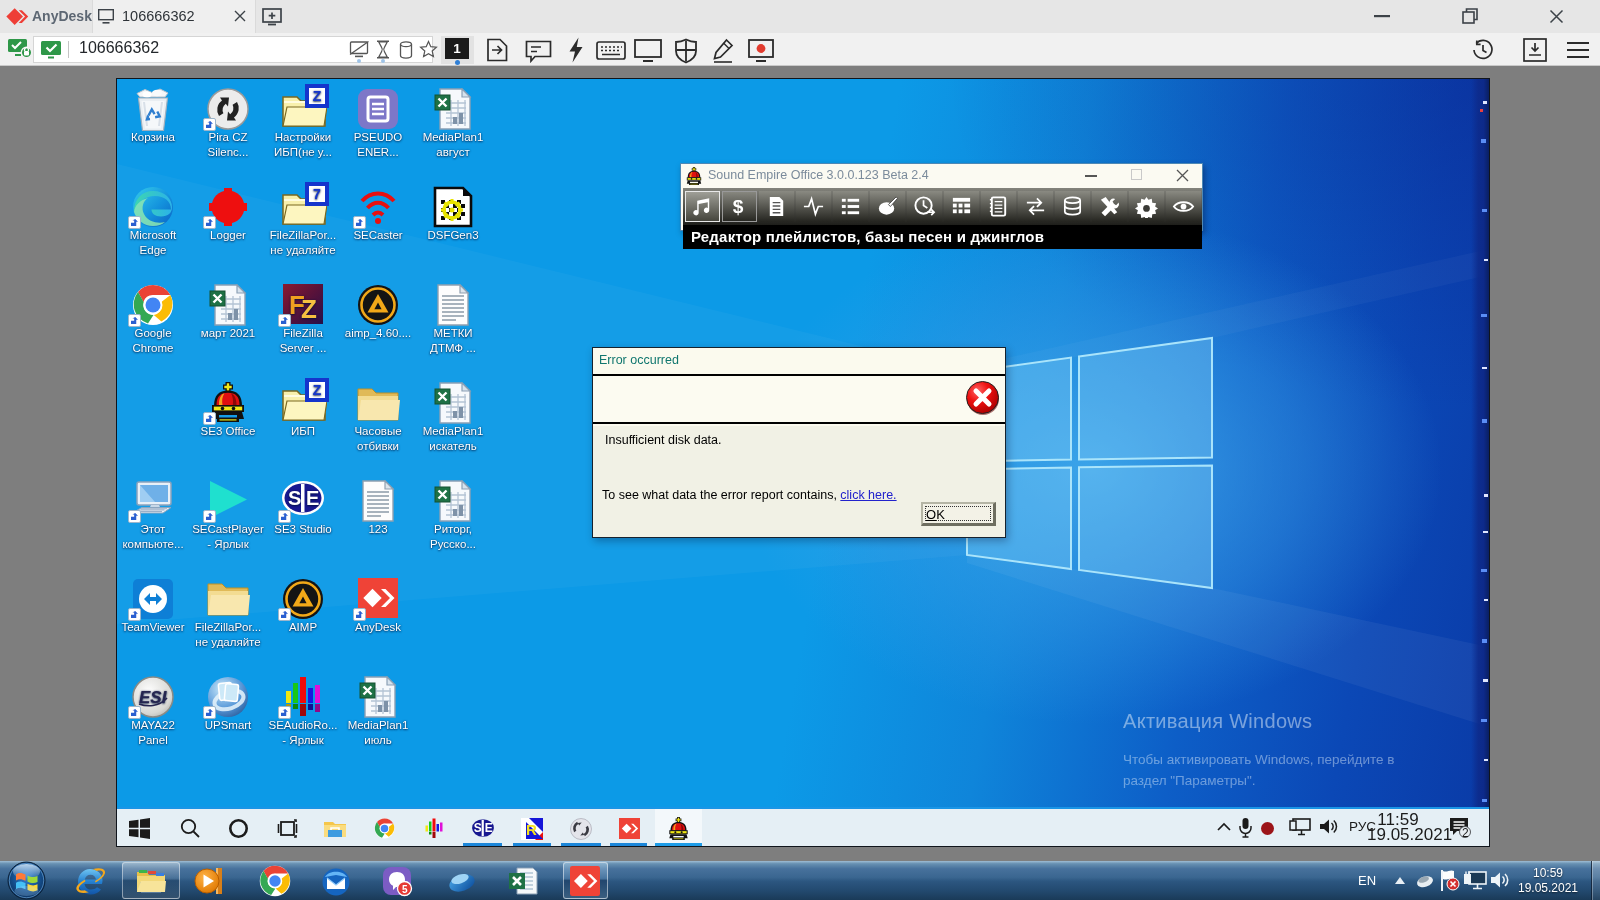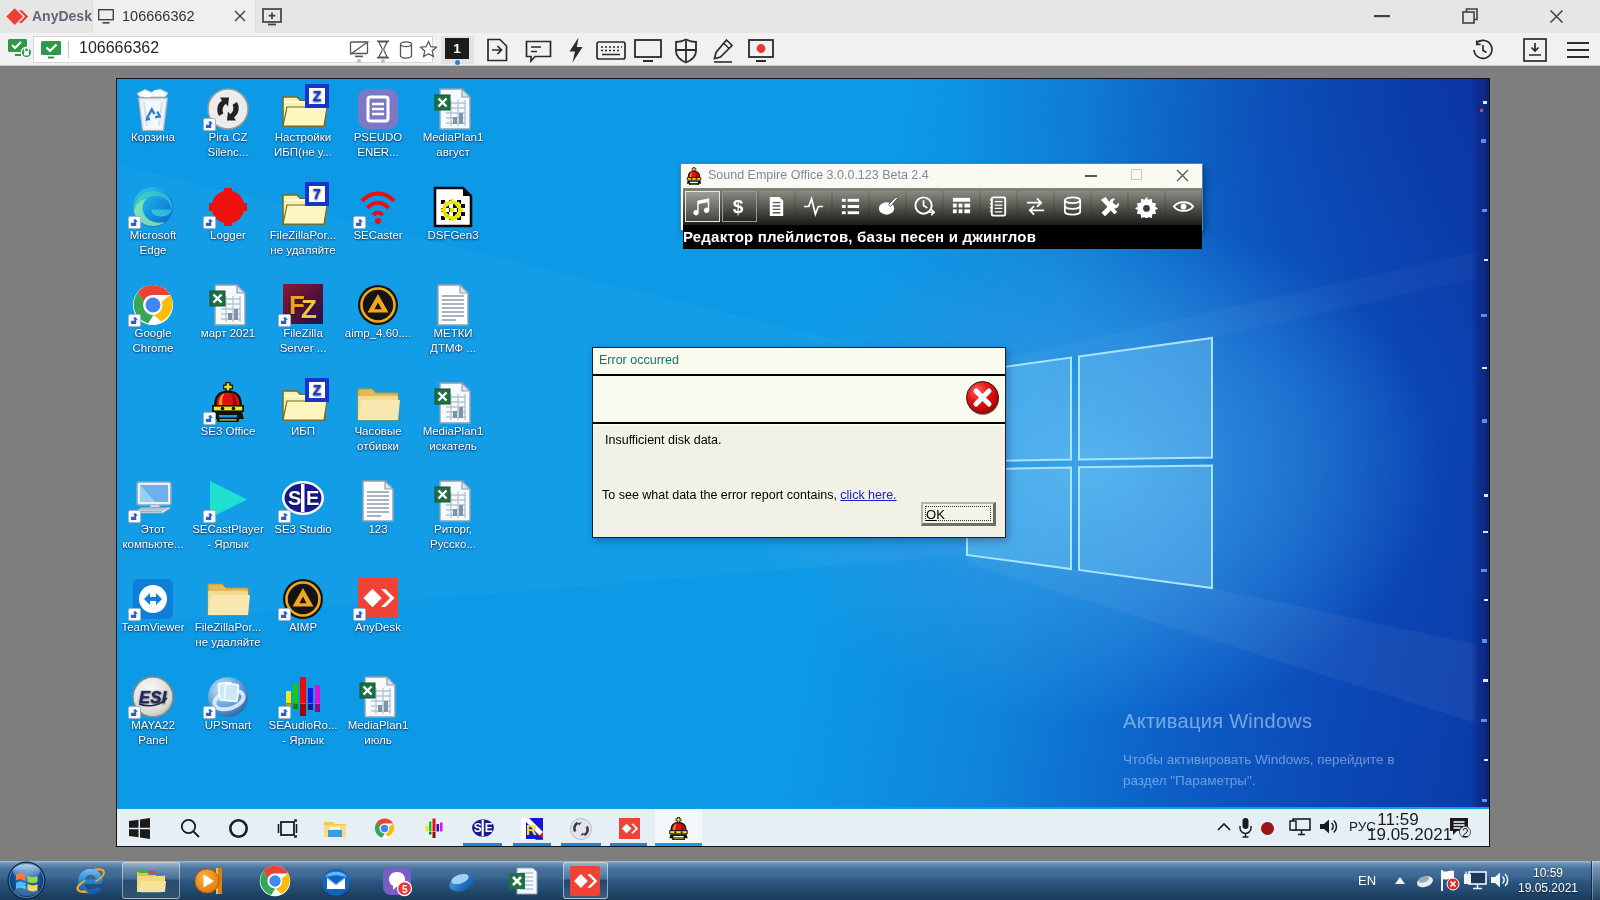--- a/index.html
+++ b/index.html
@@ -23,21 +23,21 @@
   .lnk:after { content:""; position:absolute; left:2px; top:2px; width:7px; height:7px;
      background:#2a5fd0; clip-path:polygon(0 100%, 0 55%, 45% 55%, 45% 20%, 20% 20%, 60% 0, 100% 40%, 75% 40%, 75% 100%); }
 
   
   #rtask { position:absolute; left:0; bottom:0; width:1372px; height:39px; background:#e5eff5; border-top:2px solid #1a95e6; }
   .runder { position:absolute; bottom:0; height:3px; background:#1b86d9; }
 
   
   #sewin { position:absolute; left:563px; top:84px; width:523px; height:68px; background:#fbfaf2; border:1px solid #4d88b5; box-shadow:2px 3px 6px rgba(0,0,30,.35); }
   #setoolbar { position:absolute; left:2px; top:24px; width:519px; height:37px; background:linear-gradient(#83837c,#1e1e1a); }
-  #sebanner { position:absolute; left:2px; top:61px; width:519px; height:24px; background:#000; color:#fff; font-weight:bold; font-size:15px; line-height:24px; padding-left:0; letter-spacing:.2px; }
+  #sebanner { position:absolute; left:2px; top:61px; width:519px; height:24px; background:#000; color:#fff; font-weight:bold; font-size:15px; line-height:24px; padding-left:8px; letter-spacing:.2px; }
 
   
   #edlg { position:absolute; left:475px; top:268px; width:414px; height:191px; background:#fbfaee; border:1px solid #16222e; box-shadow:2px 3px 8px rgba(0,0,30,.3); }
 
   .tile { float:left; width:35.2px; height:31px; margin:3px 0 0 1.8px; background:linear-gradient(#8a8a82,#24241f);
           display:flex; align-items:center; justify-content:center; }
   .tile svg { width:23px; height:23px; }
   .tile.sel  { background:linear-gradient(#a2a29a,#42423a); box-shadow:inset 0 0 0 1px #e8e8e8; }
   .tile.sel2 { box-shadow:inset 0 0 0 1px #999; }
   .rticon { position:absolute; top:9px; }

